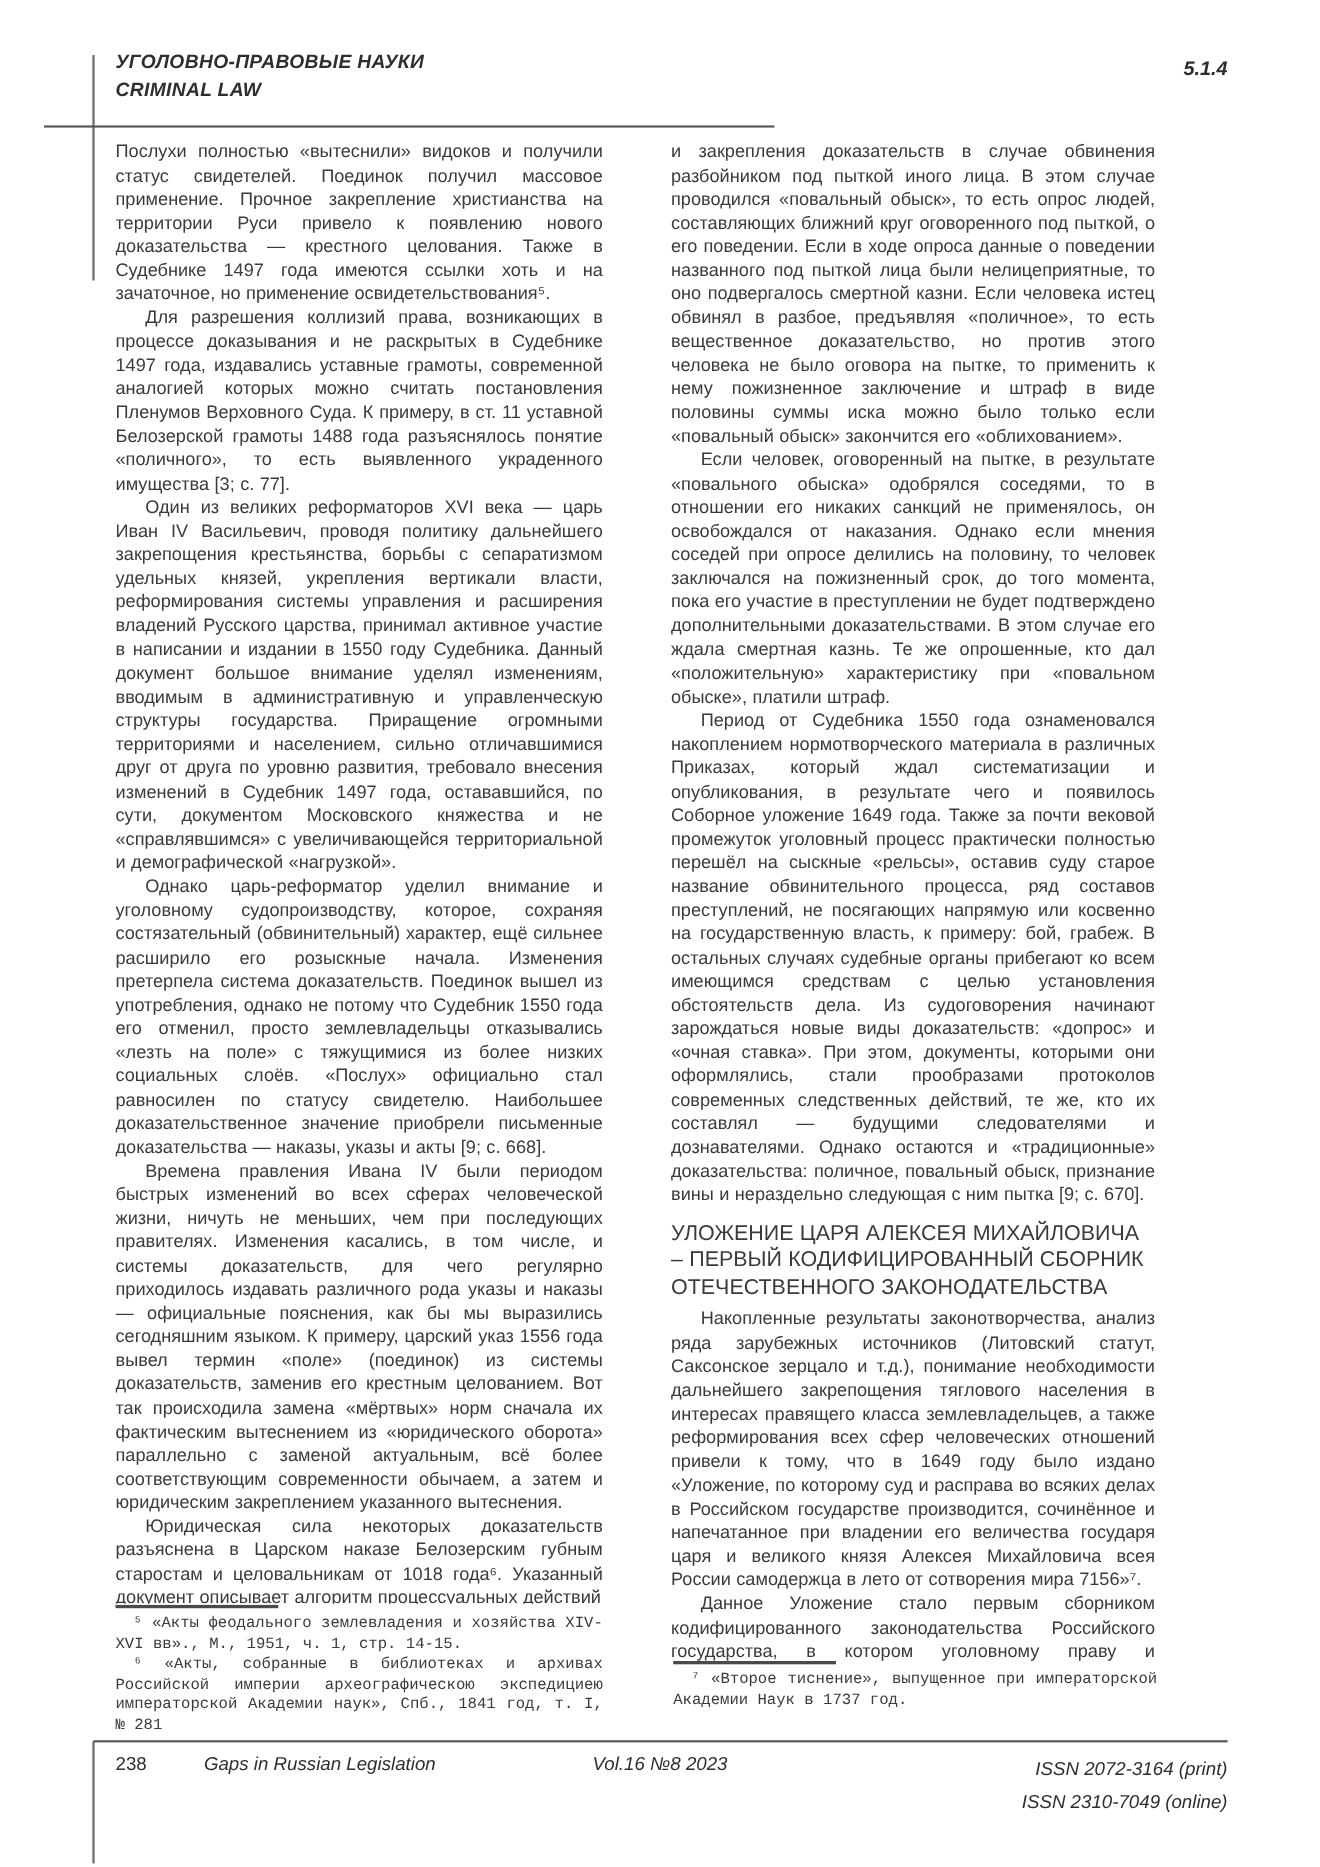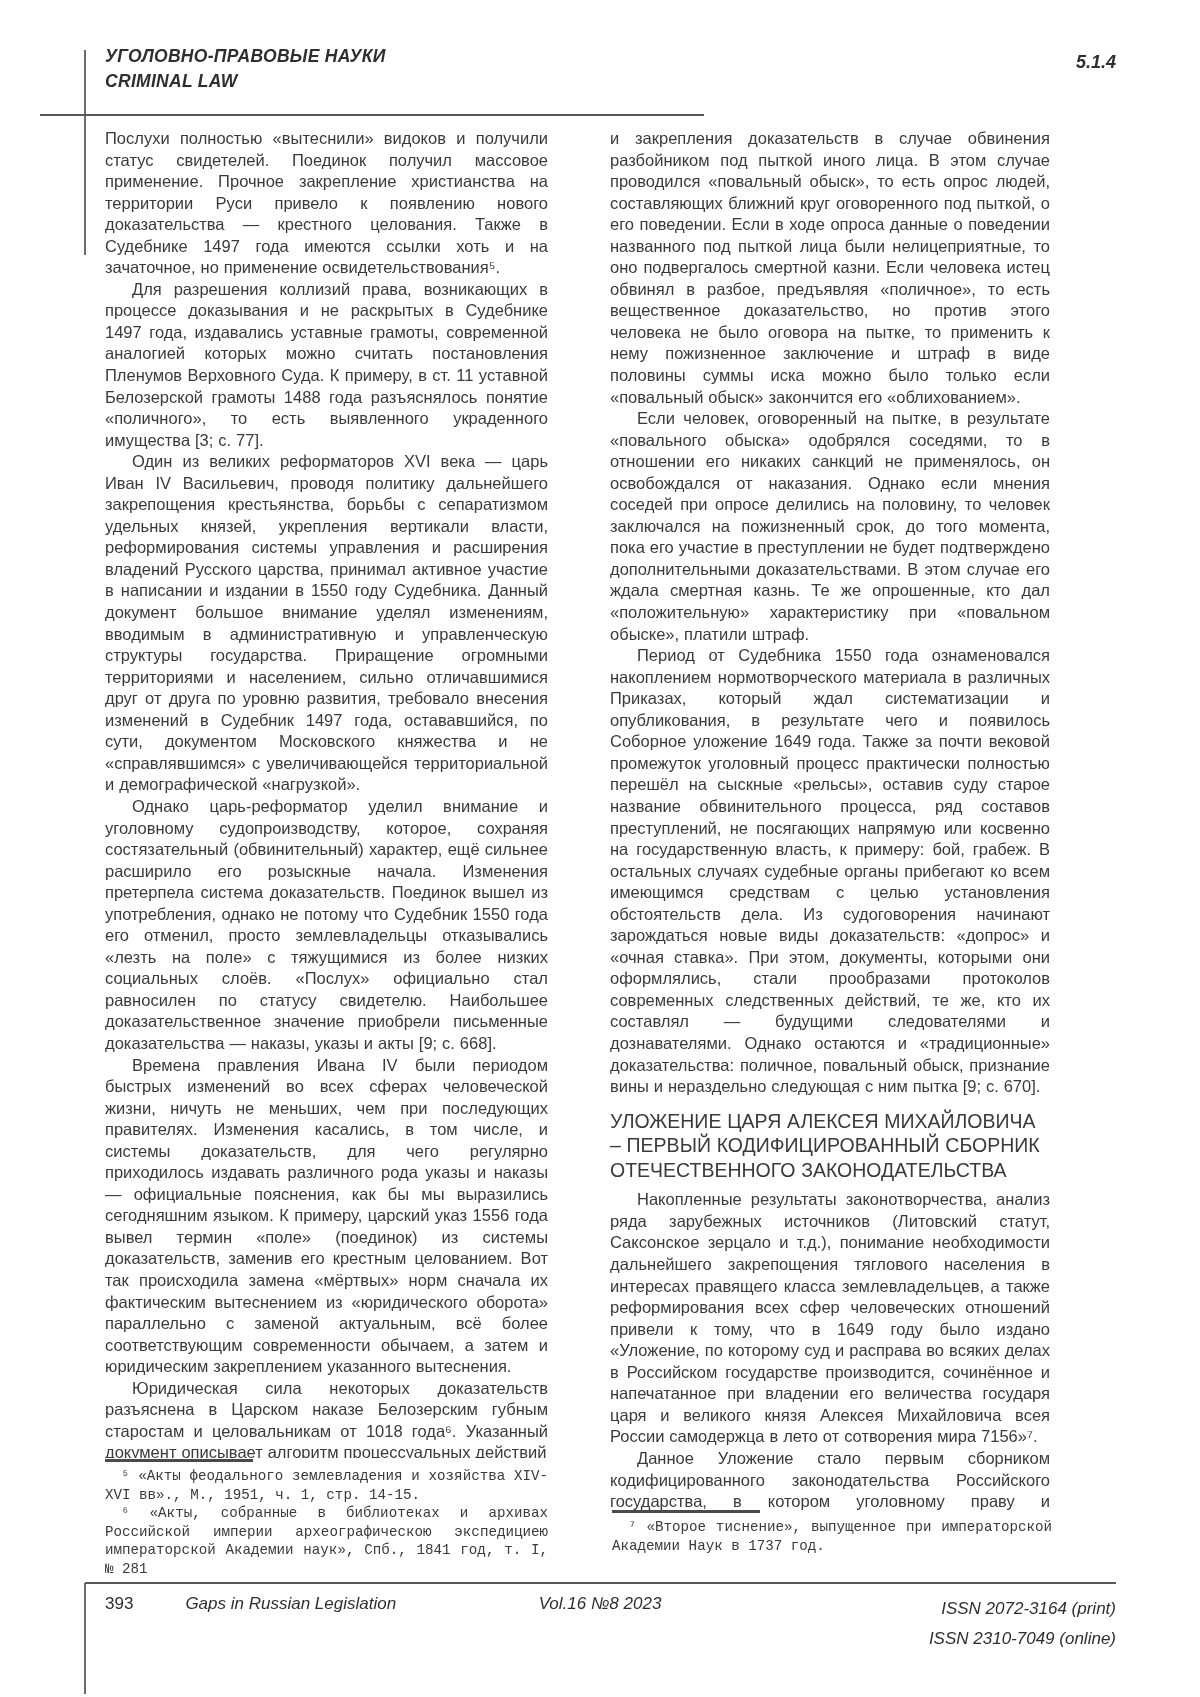--- a/index.html
+++ b/index.html
@@ -102,21 +102,21 @@
     <p class="ind">Накопленные результаты законотворчества, анализ ряда зарубежных источников (Литовский статут, Саксонское зерцало и т.д.), понимание необходимости дальнейшего закрепощения тяглового населения в интересах правящего класса землевладельцев, а также реформирования всех сфер человеческих отношений привели к тому, что в 1649 году было издано «Уложение, по которому суд и расправа во всяких делах в Российском государстве производится, сочинённое и напечатанное при владении его величества государя царя и великого князя Алексея Михайловича всея России самодержца в лето от сотворения мира 7156»⁷.</p>
     <p class="ind">Данное Уложение стало первым сборником кодифицированного законодательства Российского государства, в котором уголовному праву и судопроизводству</p>
   </div>
 
   <div class="fnblock fn-right">
     <div class="fnrule"></div>
     <p>⁷ «Второе тиснение», выпущенное при императорской Академии Наук в 1737 год.</p>
   </div>
 
   <div class="footer-left">
-    <span class="pageno">393</span><span class="journal">Gaps in Russian Legislation</span>
+    <span class="pageno">238</span><span class="journal">Gaps in Russian Legislation</span>
   </div>
   <div class="footer-issue">Vol.16 №8  2023</div>
   <div class="footer-issn">
     <div>ISSN 2072-3164 (print)</div>
     <div>ISSN 2310-7049 (online)</div>
   </div>
 
 </div>
 
 </body></html>

